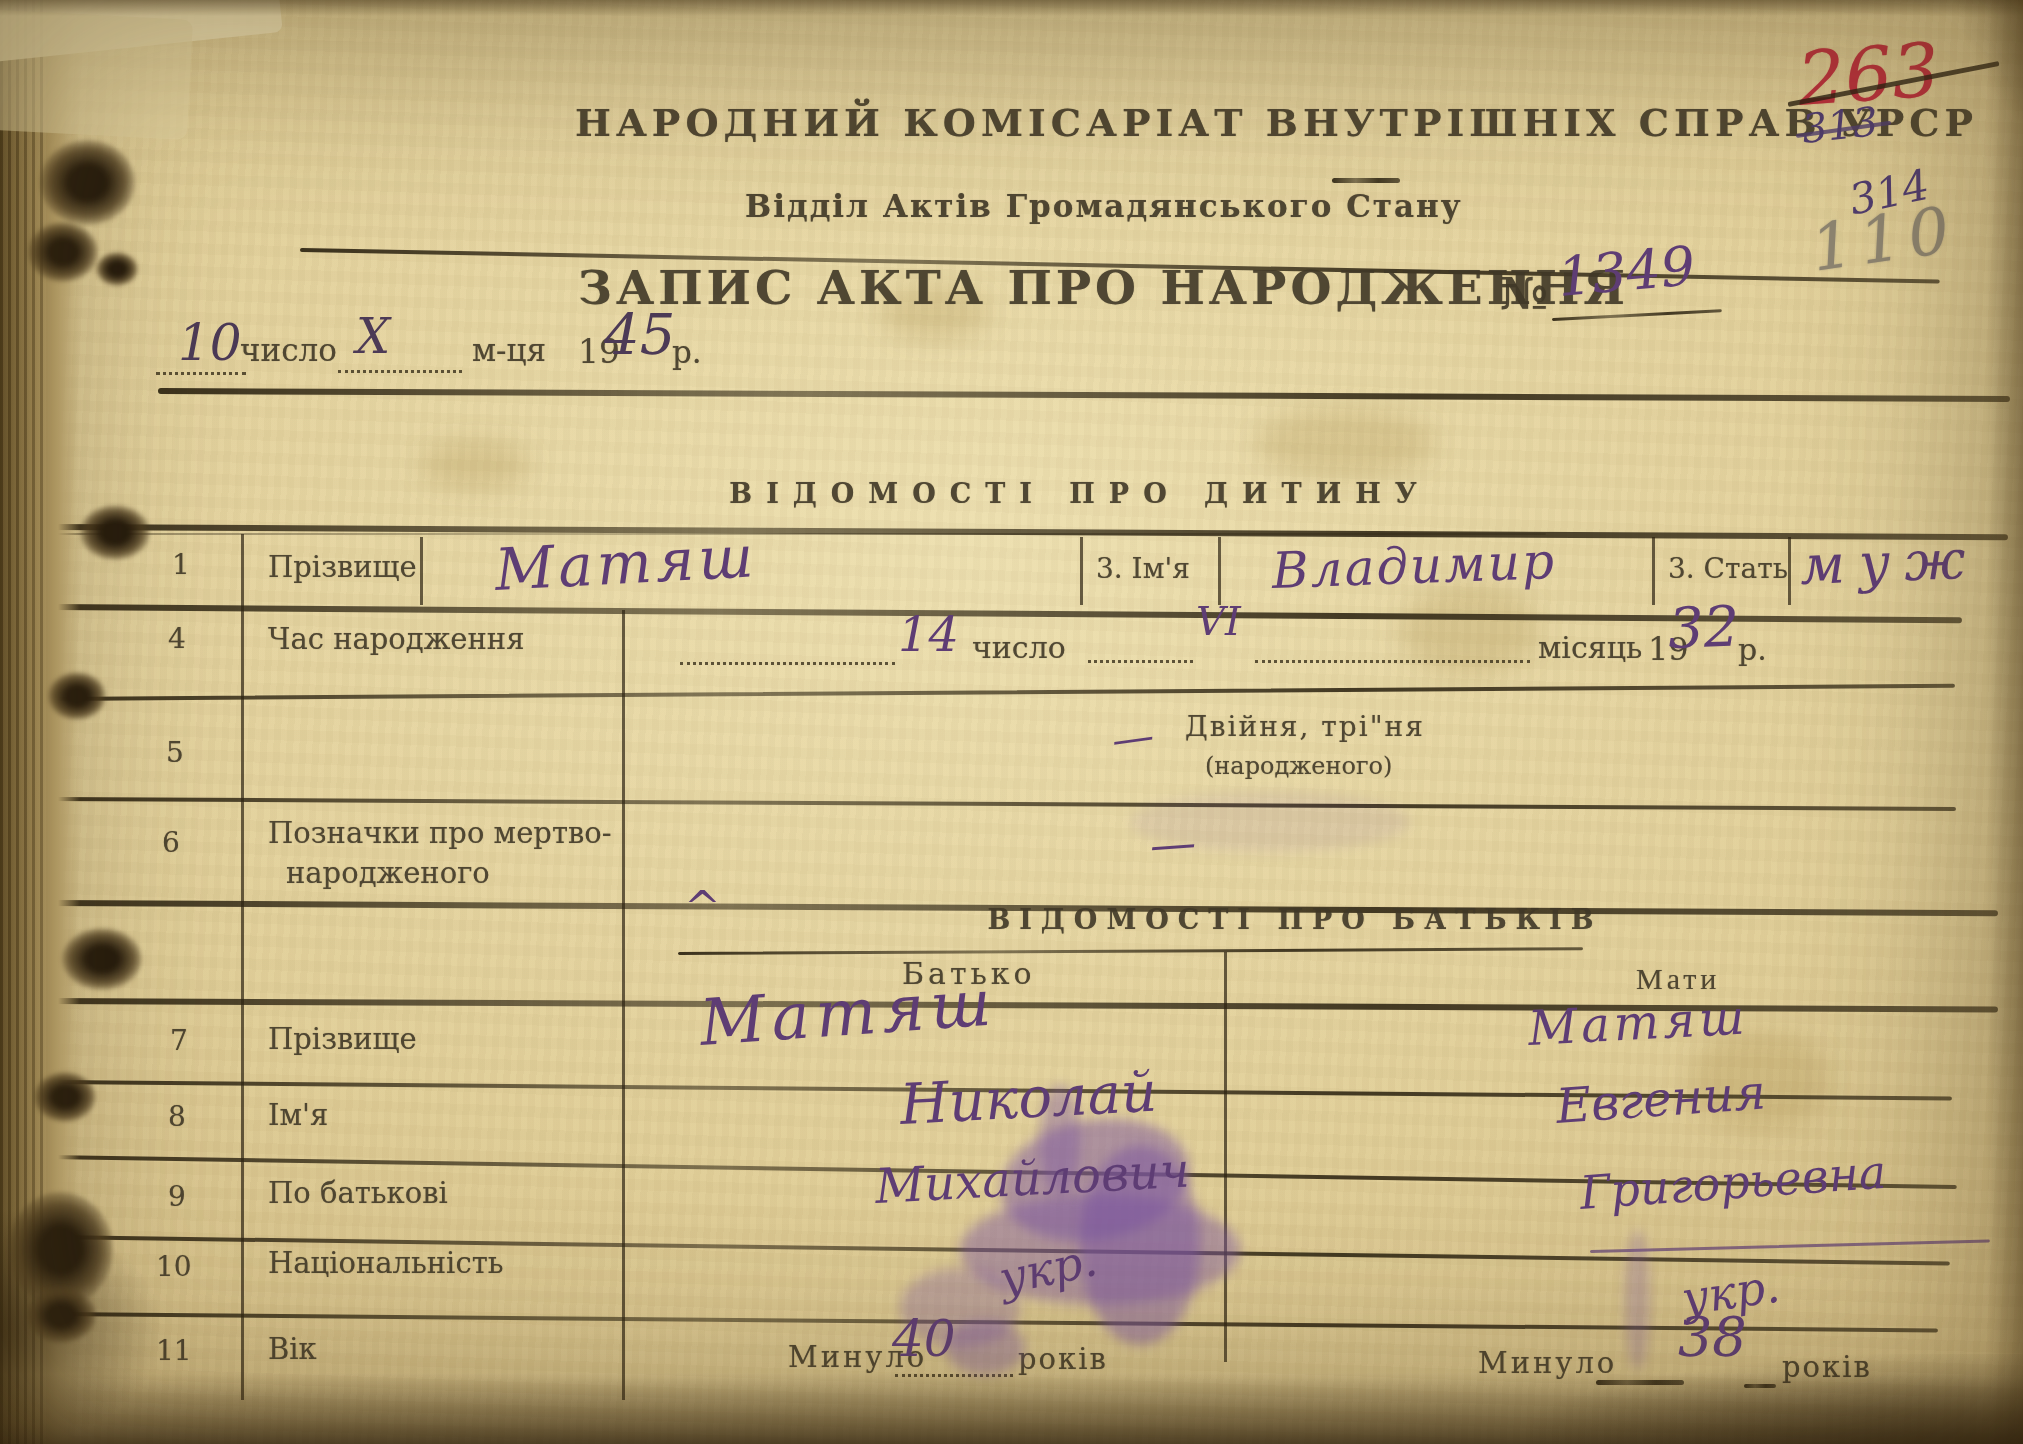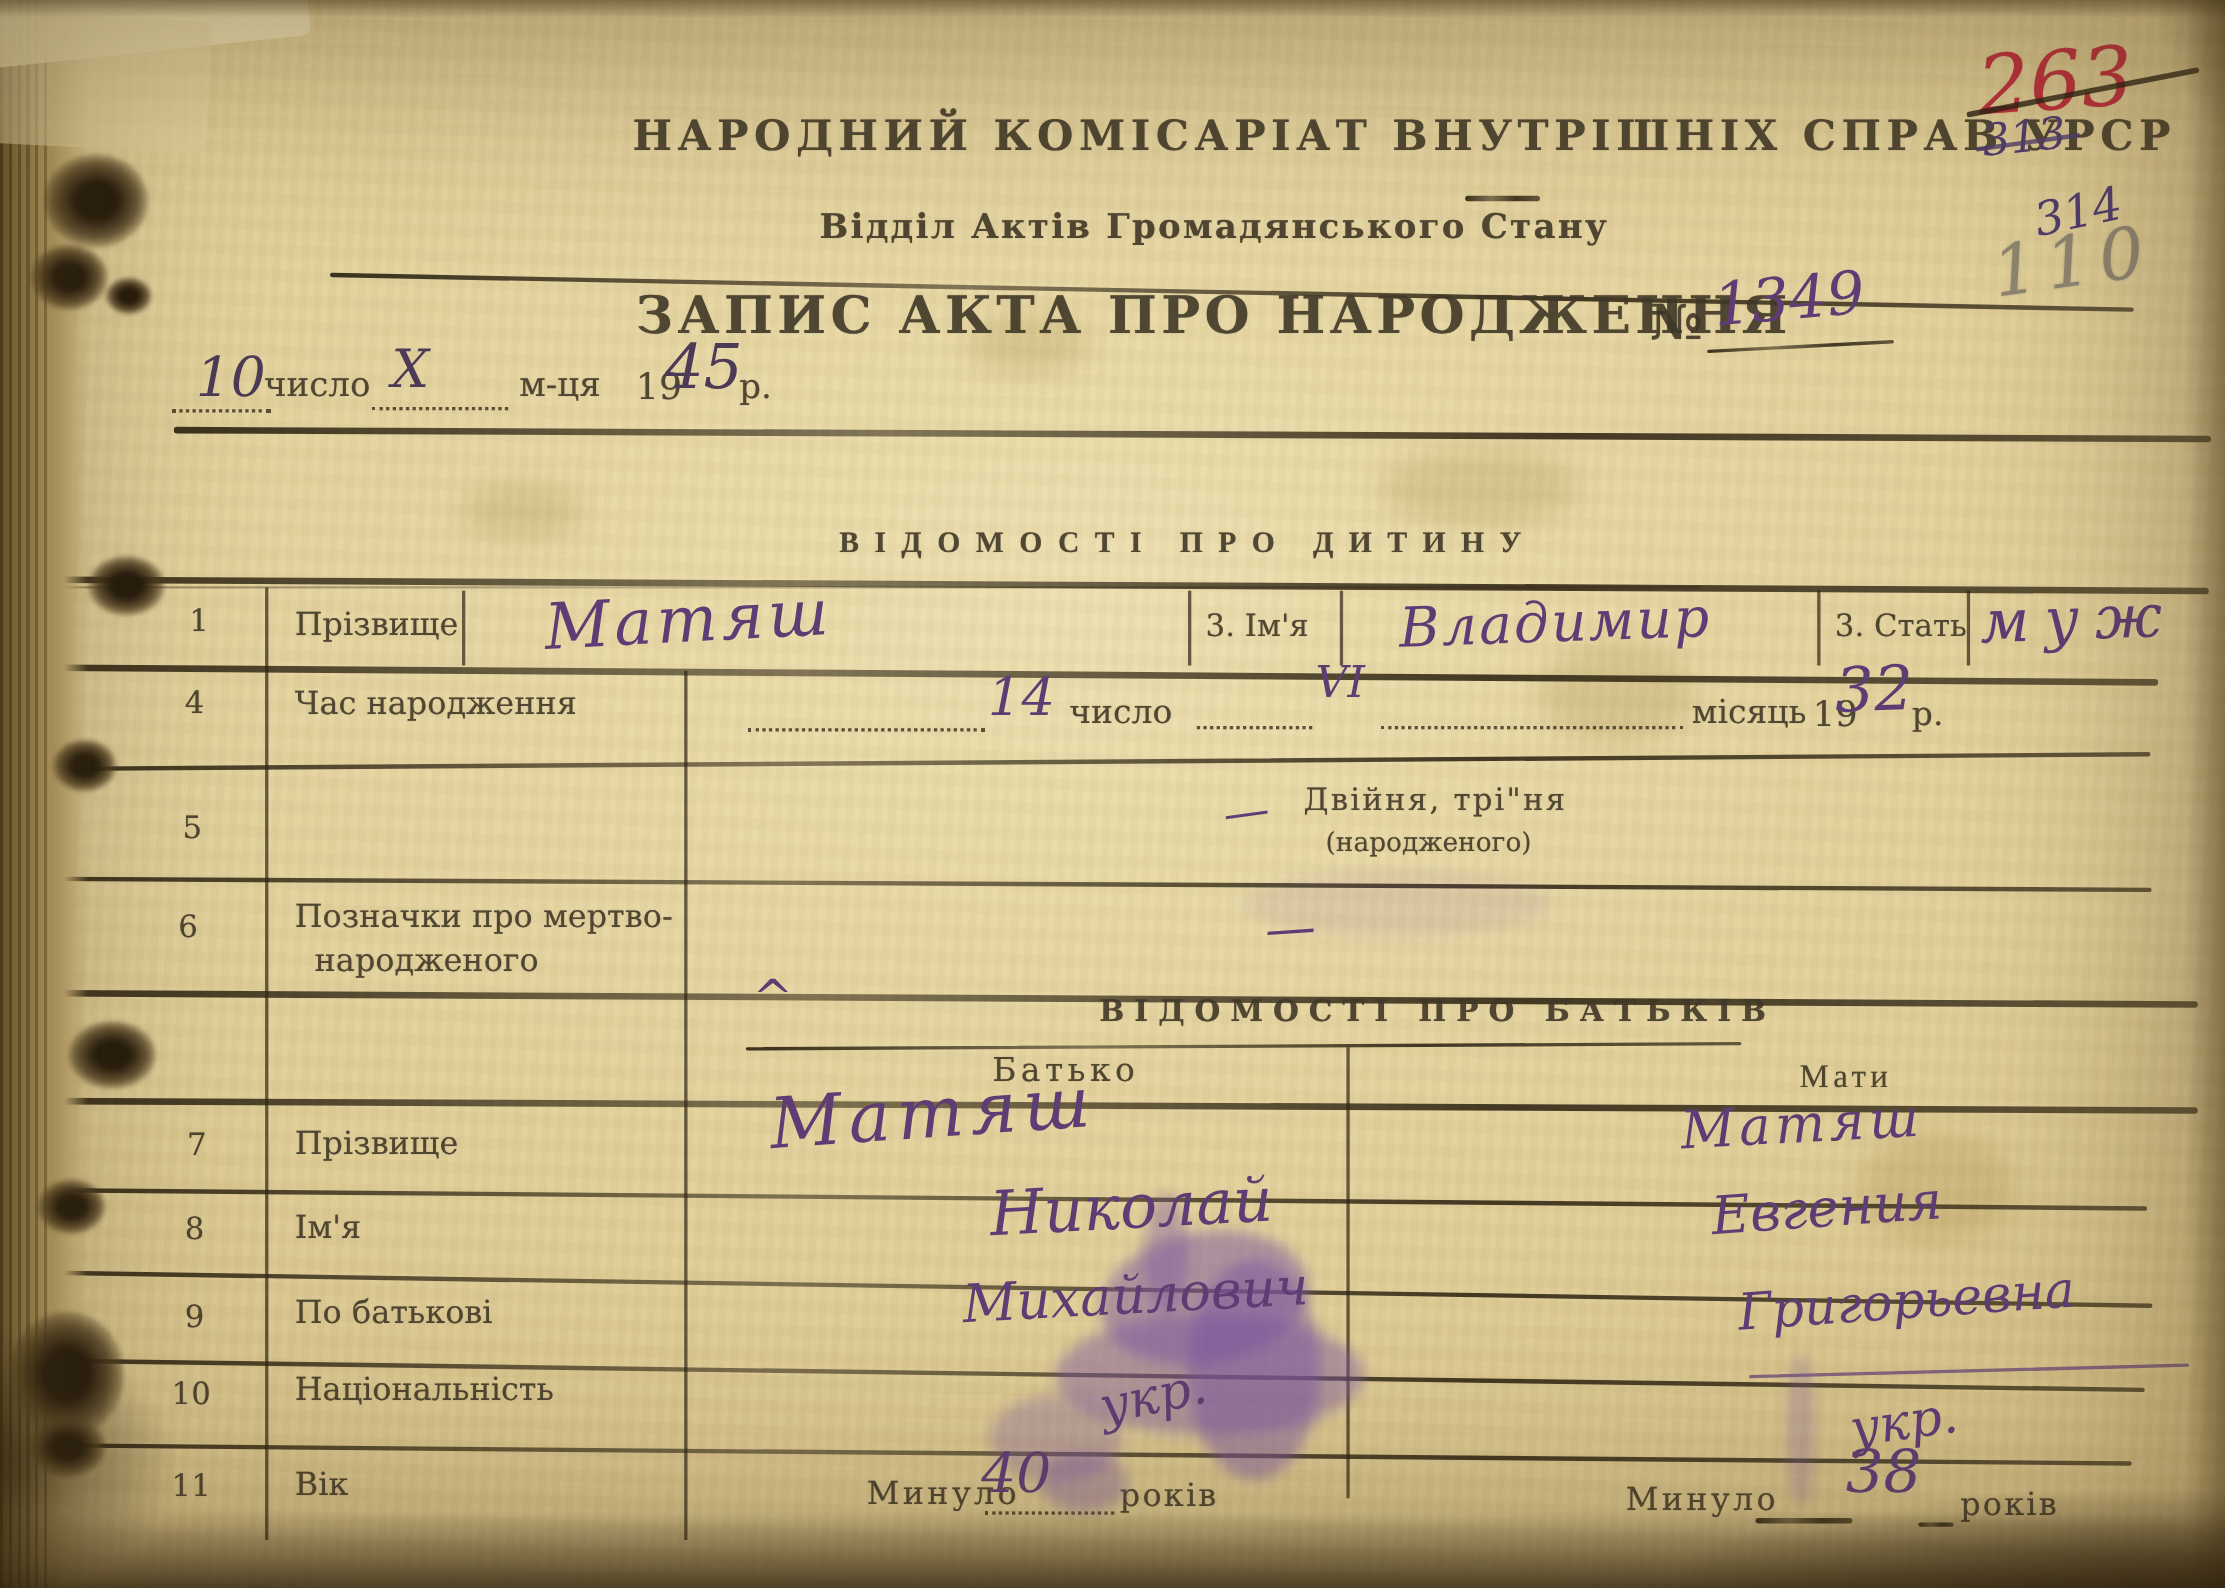--- a/index.html
+++ b/index.html
@@ -61,21 +61,21 @@
   <div class="dotted" style="left:156px;top:372px;width:90px;"></div>
   <div class="pr" style="left:240px;top:332px;font-size:31px;">число</div>
   <div class="dotted" style="left:338px;top:370px;width:124px;"></div>
   <div class="hw" style="left:356px;top:308px;font-size:48px;color:#4c3a56;">X</div>
   <div class="pr" style="left:472px;top:332px;font-size:31px;">м-ця</div>
   <div class="pr" style="left:578px;top:332px;font-size:33px;">19</div>
   <div class="hw" style="left:604px;top:302px;font-size:56px;color:#4c3a56;">45</div>
   <div class="pr" style="left:672px;top:334px;font-size:31px;">р.</div>
   <div class="rule heavy" style="left:158px;top:388px;width:1852px;transform:rotate(.25deg);"></div>
 
-  <div class="pr bold ctr" style="left:700px;top:478px;width:760px;font-size:27px;letter-spacing:14px;font-family:Liberation Serif, serif;">ВІДОМОСТІ ПРО ДИТИНУ</div>
+  <div class="pr bold ctr" style="left:700px;top:478px;width:760px;font-size:27px;letter-spacing:14px;">ВІДОМОСТІ ПРО ДИТИНУ</div>
   <div class="rule heavy" style="left:46px;top:524px;width:1962px;transform:rotate(.3deg);"></div>
   <div class="rule" style="left:46px;top:533px;width:1500px;height:2px;opacity:.45;"></div>
 
   <div class="vline" style="left:241px;top:534px;height:866px;"></div>
   <div class="vline" style="left:622px;top:610px;height:790px;"></div>
 
   <div class="pr" style="left:172px;top:548px;font-size:28px;">1</div>
   <div class="pr" style="left:268px;top:550px;font-size:29px;">Прізвище</div>
   <div class="vline" style="left:420px;top:537px;height:68px;"></div>
   <div class="hw" style="left:495px;top:536px;font-size:58px;letter-spacing:4px;transform:rotate(-3deg);">Матяш</div>
@@ -110,21 +110,21 @@
   <div class="rule" style="left:50px;top:797px;width:1906px;transform:rotate(.3deg);"></div>
 
   <div class="pr" style="left:162px;top:826px;font-size:28px;">6</div>
   <div class="pr" style="left:268px;top:816px;font-size:29px;">Позначки про мертво-</div>
   <div class="pr" style="left:286px;top:856px;font-size:29px;">народженого</div>
   <div class="hw" style="left:1150px;top:818px;font-size:46px;transform:rotate(-4deg);">—</div>
   <div class="blob" style="left:1130px;top:792px;width:280px;height:60px;opacity:.1;"></div>
   <div class="rule heavy" style="left:46px;top:900px;width:1952px;transform:rotate(.3deg);"></div>
 
   <div class="hw" style="left:684px;top:882px;font-size:44px;">^</div>
-  <div class="pr bold ctr" style="left:985px;top:904px;width:620px;font-size:27px;letter-spacing:9px;margin-left:12px;">ВІДОМОСТІ ПРО БАТЬКІВ</div>
+  <div class="pr bold ctr" style="left:985px;top:904px;width:620px;font-size:27px;letter-spacing:9px;">ВІДОМОСТІ ПРО БАТЬКІВ</div>
   <div class="rule" style="left:678px;top:952px;width:905px;height:3px;transform:rotate(-.3deg);"></div>
   <div class="pr" style="left:902px;top:956px;font-size:30px;letter-spacing:4px;text-align:center;">Батько</div>
   <div class="pr" style="left:1636px;top:962px;font-size:30px;letter-spacing:4px;font-family:Liberation Serif, serif;">Мати</div>
   <div class="rule heavy" style="left:46px;top:998px;width:1952px;transform:rotate(.25deg);"></div>
   <div class="vline" style="left:1224px;top:952px;height:410px;"></div>
 
   <div class="pr" style="left:170px;top:1024px;font-size:28px;">7</div>
   <div class="pr" style="left:268px;top:1022px;font-size:29px;">Прізвище</div>
   <div class="hw" style="left:700px;top:986px;font-size:64px;letter-spacing:6px;transform:rotate(-4deg);">Матяш</div>
   <div class="hw" style="left:1528px;top:1000px;font-size:48px;letter-spacing:4px;transform:rotate(-3deg);">Матяш</div>

